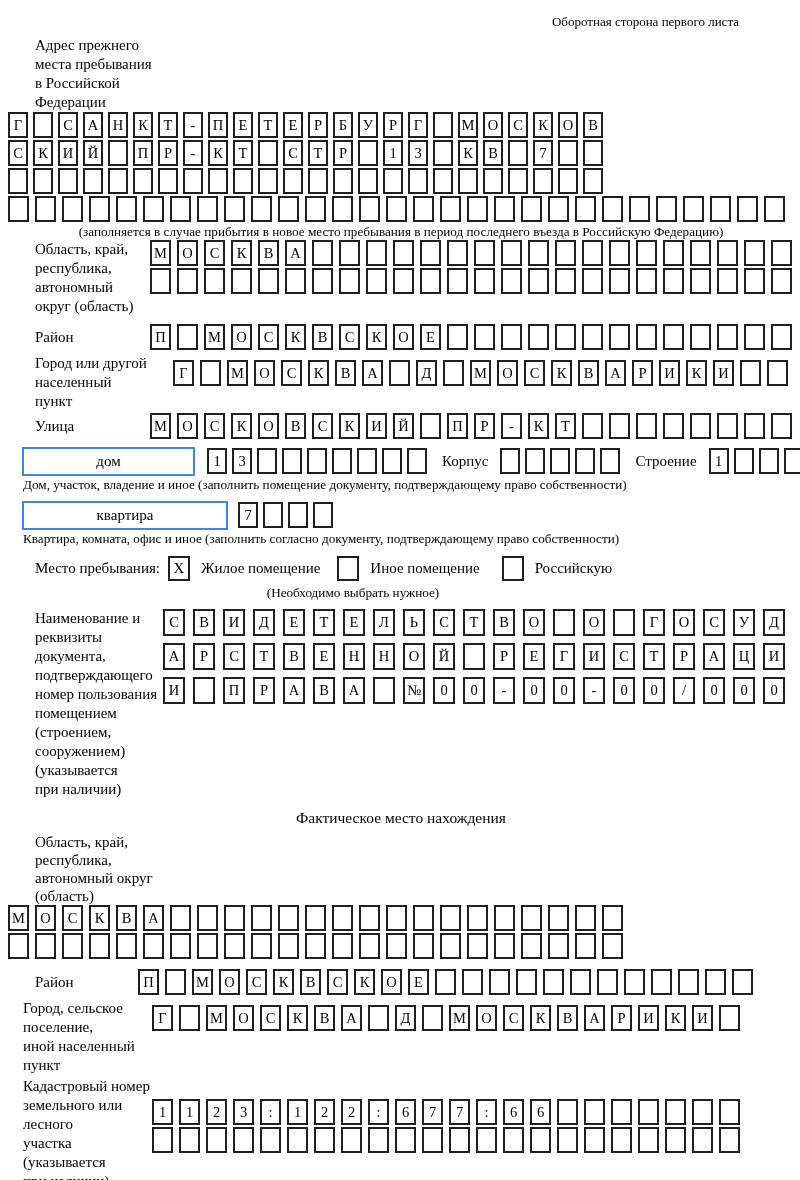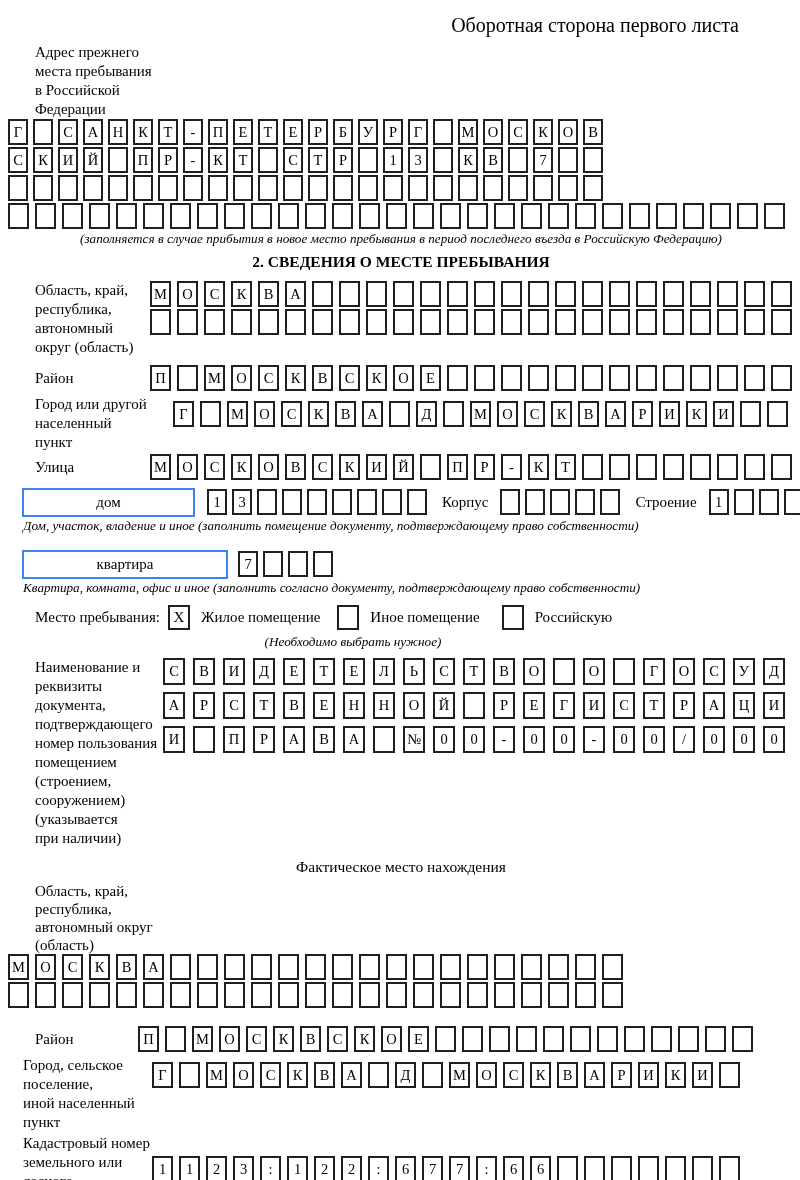--- a/index.html
+++ b/index.html
@@ -1,35 +1,35 @@
 <!DOCTYPE html>
 <html><head>
 <meta charset="utf-8">
 <style>
   html,body{margin:0;padding:0;background:#fff;}
   body{width:800px;height:1180px;font-family:"Liberation Serif",serif;color:#000;}
   .page{position:relative;width:800px;height:1180px;box-sizing:border-box;padding:14px 6px 0 8px;overflow:hidden;}
 
-  .hdr-note{text-align:right;padding-right:55px;font-size:20px;}
+  .hdr-note{text-align:right;padding-right:55px;font-size:13px;}
 
   
   .cellrow{white-space:nowrap;height:27px;margin-bottom:1px;}
   .cell{display:inline-block;box-sizing:border-box;width:20px;height:26px;border:2px solid #1f1f1f;
         margin-right:5px;text-align:center;font-size:14.5px;line-height:22px;vertical-align:top;background:#fff;}
   .cells-md .cell{width:21px;margin-right:6px;}
   .cells-lg .cell{width:22px;margin-right:8px;height:27px;}
   .cells-lg{height:31px;margin-bottom:3px;}
 
   .field{display:flex;align-items:flex-start;}
   .flabel{flex:0 0 auto;font-size:15px;line-height:19px;padding-left:27px;box-sizing:border-box;}
   .lines{white-space:pre-line;}
   .w175{width:175px;} .w142{width:142px;} .w155{width:155px;} .w149{width:149px;} .w130{width:130px;} .w144{width:144px;}
   .vc1{margin-top:6px;}  
 
-  .note{font-size:13.2px;line-height:16px;font-style:italic;}
+  .note{font-size:13.2px;line-height:16px;}
   .center{text-align:center;}
   .note-left{margin-left:15px;}
   .h2{font-size:15.5px;font-weight:bold;text-align:center;margin:6px 0 10px 0;}
   .h3{font-size:15.5px;font-weight:normal;text-align:center;}
 
   .labelbox{display:inline-block;box-sizing:border-box;height:29px;border:2px solid #3b82f6;
             text-align:center;font-size:15px;line-height:25px;vertical-align:top;}
   .dombox{width:173px;margin-left:14px;margin-right:8px;}
   .kvbox{width:206px;margin-left:14px;margin-right:6px;}
   .domrow{white-space:nowrap;margin-top:6px;height:30px;}
@@ -40,21 +40,21 @@
   .stay-label{display:inline-block;vertical-align:top;line-height:25px;padding-left:27px;}
   .chk{display:inline-block;box-sizing:border-box;width:22px;height:25px;border:2px solid #1f1f1f;
        text-align:center;font-size:15px;line-height:21px;vertical-align:top;background:#fff;}
   .chk1{margin-left:8px;} .chk2{margin-left:17px;} .chk3{margin-left:22px;}
   .opt-label{display:inline-block;vertical-align:top;line-height:25px;margin-left:11px;}
   .stay-note{margin-left:160px;width:370px;text-align:center;margin-top:2px;}
 
   .factnotes{margin-top:4px;}
   .stampbox{box-sizing:border-box;width:357px;height:176px;border:2px solid #111;margin:14px 0 4px 379px;background:#fff;}
 
-  .mt2{margin-top:2px;} .mt4{margin-top:16px;} .mt6{margin-top:6px;flex-direction:column;} .mt8{margin-top:8px;} .mt10{margin-top:10px;}
+  .mt2{margin-top:2px;} .mt4{margin-top:8px;} .mt6{margin-top:6px;flex-direction:column;} .mt8{margin-top:8px;} .mt10{margin-top:10px;}
 </style>
 </head>
 <body>
 
 <div class="page">
 
   <div class="hdr-note">Оборотная сторона первого листа</div>
 
   <div class="field mt6">
     <div class="flabel lines w175">Адрес прежнего
@@ -63,21 +63,20 @@
 Федерации</div>
     <div>
       <div class="cellrow"><span class="cell">Г</span><span class="cell"></span><span class="cell">С</span><span class="cell">А</span><span class="cell">Н</span><span class="cell">К</span><span class="cell">Т</span><span class="cell">-</span><span class="cell">П</span><span class="cell">Е</span><span class="cell">Т</span><span class="cell">Е</span><span class="cell">Р</span><span class="cell">Б</span><span class="cell">У</span><span class="cell">Р</span><span class="cell">Г</span><span class="cell"></span><span class="cell">М</span><span class="cell">О</span><span class="cell">С</span><span class="cell">К</span><span class="cell">О</span><span class="cell">В</span></div>
       <div class="cellrow"><span class="cell">С</span><span class="cell">К</span><span class="cell">И</span><span class="cell">Й</span><span class="cell"></span><span class="cell">П</span><span class="cell">Р</span><span class="cell">-</span><span class="cell">К</span><span class="cell">Т</span><span class="cell"></span><span class="cell">С</span><span class="cell">Т</span><span class="cell">Р</span><span class="cell"></span><span class="cell">1</span><span class="cell">3</span><span class="cell"></span><span class="cell">К</span><span class="cell">В</span><span class="cell"></span><span class="cell">7</span><span class="cell"></span><span class="cell"></span></div>
       <div class="cellrow"><span class="cell"></span><span class="cell"></span><span class="cell"></span><span class="cell"></span><span class="cell"></span><span class="cell"></span><span class="cell"></span><span class="cell"></span><span class="cell"></span><span class="cell"></span><span class="cell"></span><span class="cell"></span><span class="cell"></span><span class="cell"></span><span class="cell"></span><span class="cell"></span><span class="cell"></span><span class="cell"></span><span class="cell"></span><span class="cell"></span><span class="cell"></span><span class="cell"></span><span class="cell"></span><span class="cell"></span></div>
     </div>
   </div>
   <div class="cellrow cells-md"><span class="cell"></span><span class="cell"></span><span class="cell"></span><span class="cell"></span><span class="cell"></span><span class="cell"></span><span class="cell"></span><span class="cell"></span><span class="cell"></span><span class="cell"></span><span class="cell"></span><span class="cell"></span><span class="cell"></span><span class="cell"></span><span class="cell"></span><span class="cell"></span><span class="cell"></span><span class="cell"></span><span class="cell"></span><span class="cell"></span><span class="cell"></span><span class="cell"></span><span class="cell"></span><span class="cell"></span><span class="cell"></span><span class="cell"></span><span class="cell"></span><span class="cell"></span><span class="cell"></span></div>
   <div class="note center">(заполняется в случае прибытия в новое место пребывания в период последнего въезда в Российскую Федерацию)</div>
 
-  <div class="h2">2. СВЕДЕНИЯ О МЕСТЕ ПРЕБЫВАНИЯ</div>
 
   <div class="field">
     <div class="flabel lines w142">Область, край,
 республика,
 автономный
 округ (область)</div>
     <div>
       <div class="cellrow cells-md"><span class="cell">М</span><span class="cell">О</span><span class="cell">С</span><span class="cell">К</span><span class="cell">В</span><span class="cell">А</span><span class="cell"></span><span class="cell"></span><span class="cell"></span><span class="cell"></span><span class="cell"></span><span class="cell"></span><span class="cell"></span><span class="cell"></span><span class="cell"></span><span class="cell"></span><span class="cell"></span><span class="cell"></span><span class="cell"></span><span class="cell"></span><span class="cell"></span><span class="cell"></span><span class="cell"></span><span class="cell"></span></div>
       <div class="cellrow cells-md"><span class="cell"></span><span class="cell"></span><span class="cell"></span><span class="cell"></span><span class="cell"></span><span class="cell"></span><span class="cell"></span><span class="cell"></span><span class="cell"></span><span class="cell"></span><span class="cell"></span><span class="cell"></span><span class="cell"></span><span class="cell"></span><span class="cell"></span><span class="cell"></span><span class="cell"></span><span class="cell"></span><span class="cell"></span><span class="cell"></span><span class="cell"></span><span class="cell"></span><span class="cell"></span><span class="cell"></span></div>
     </div>

